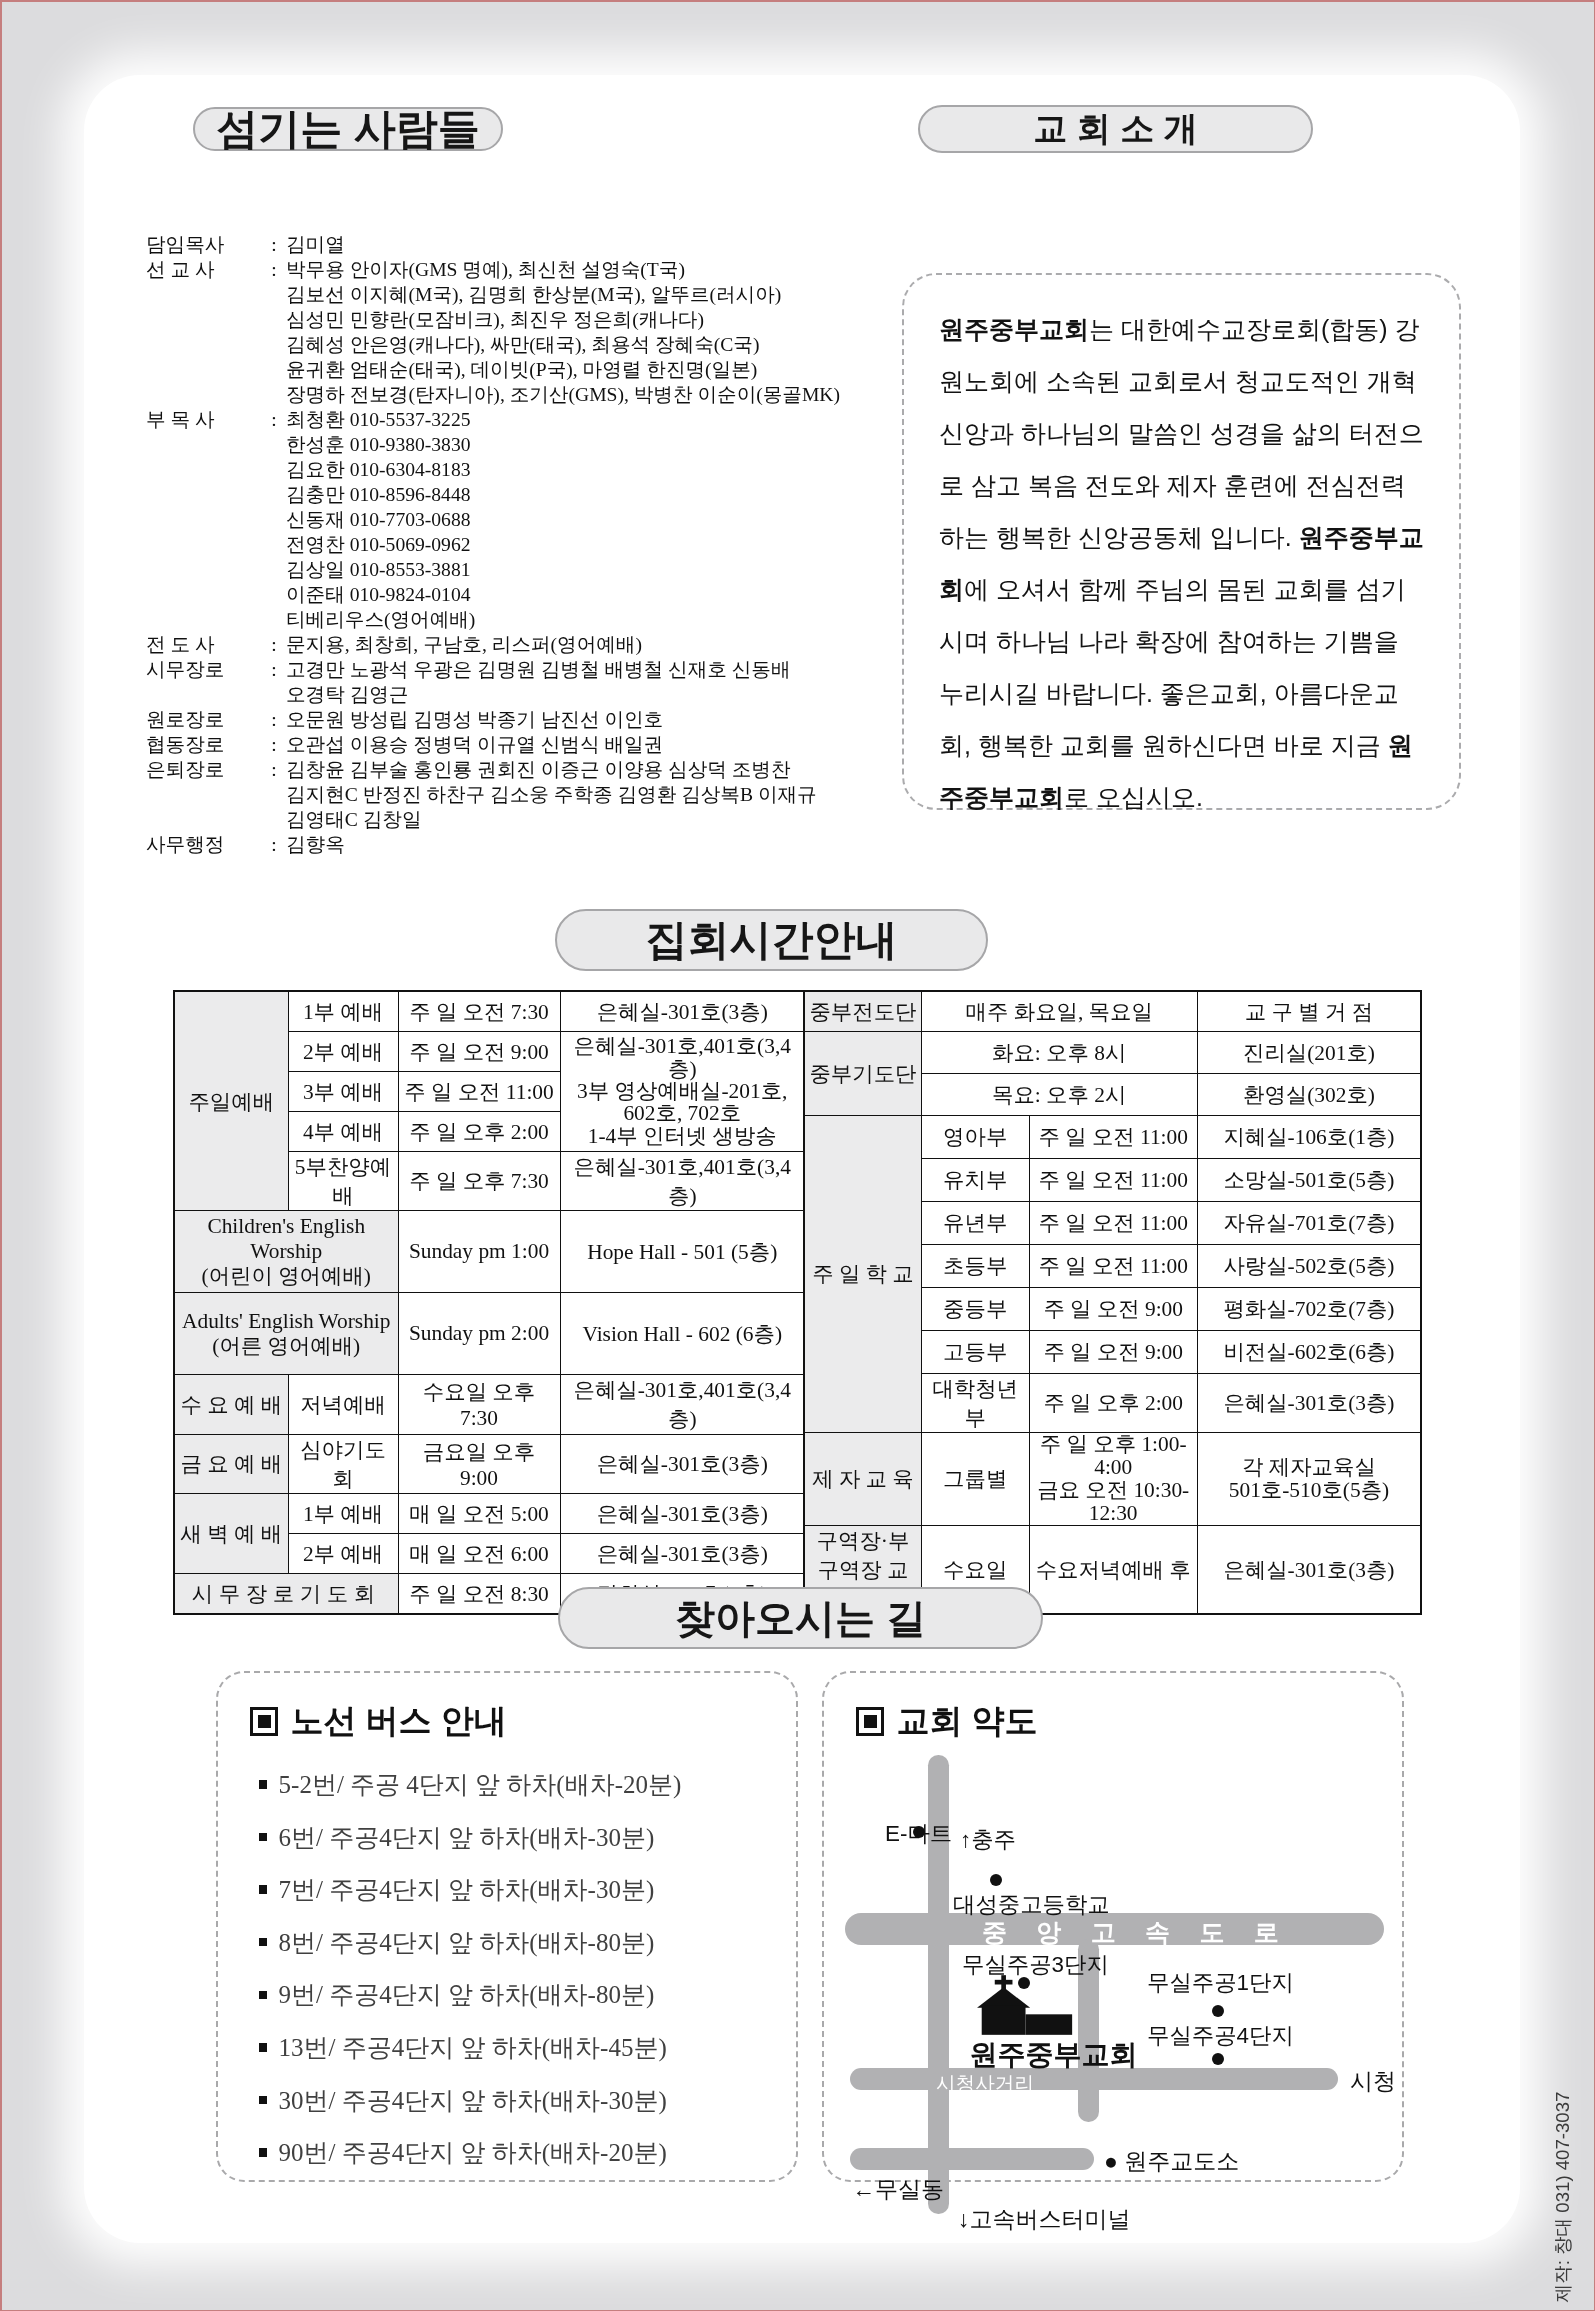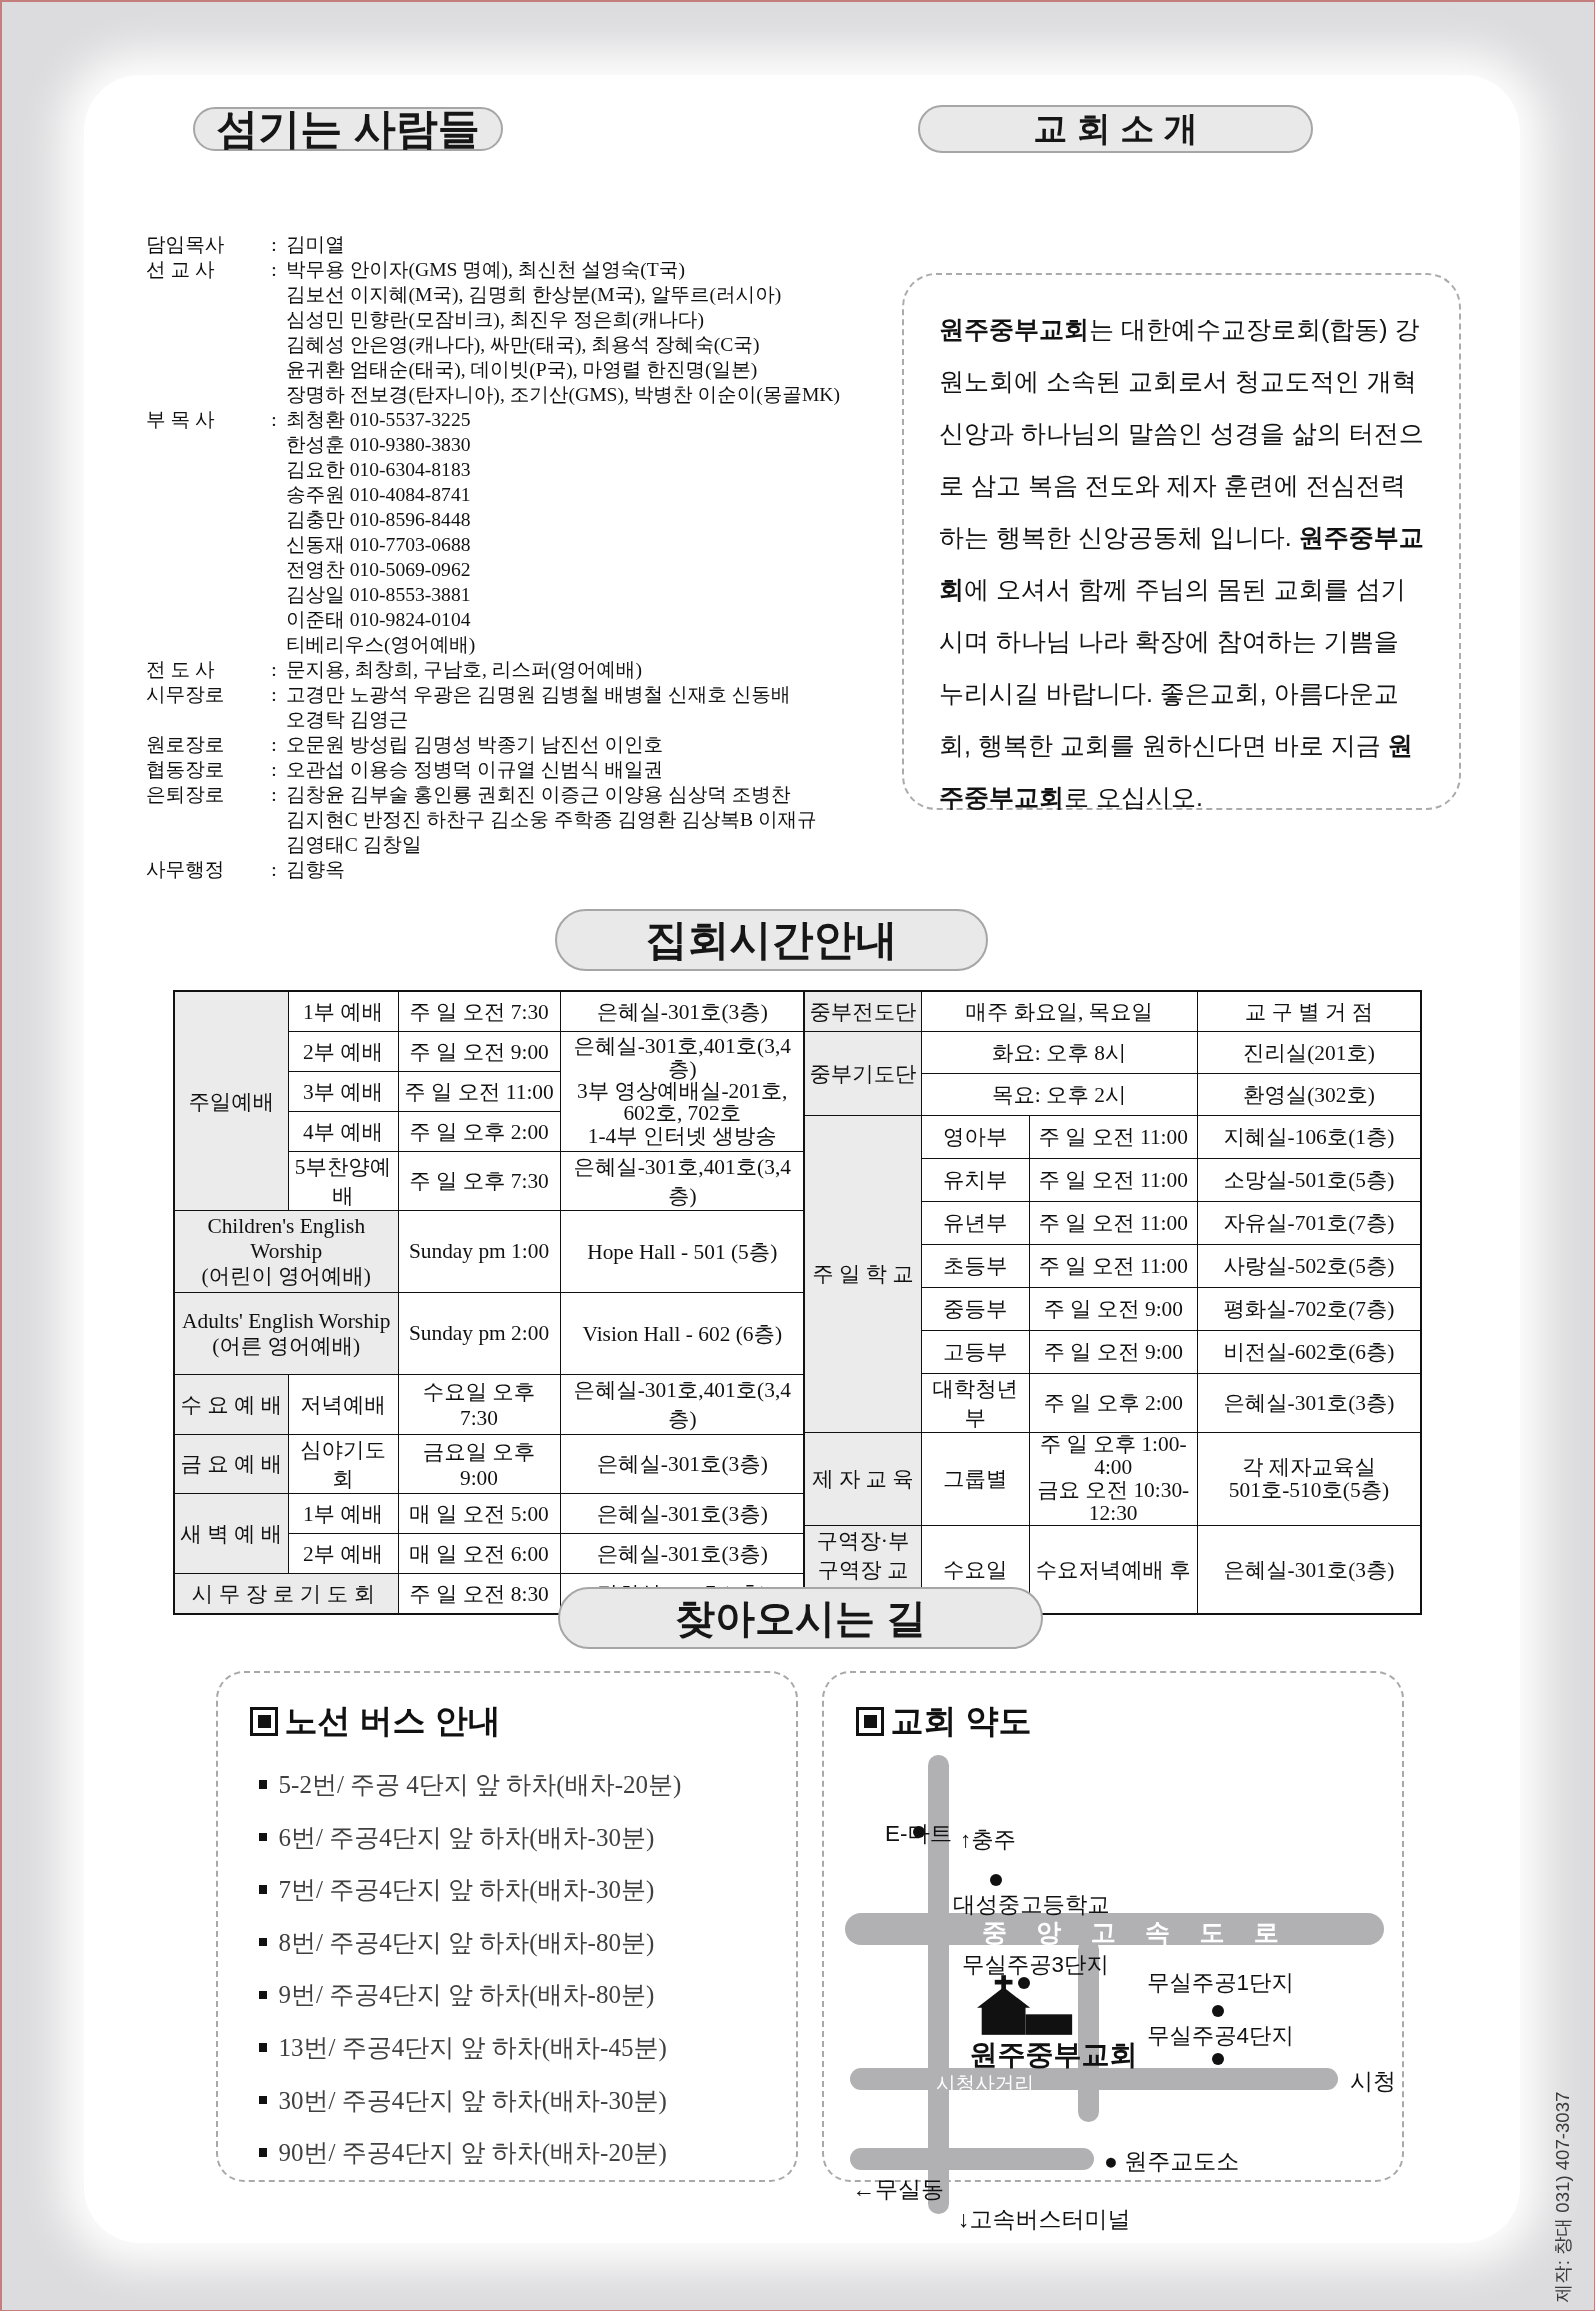--- a/index.html
+++ b/index.html
@@ -65,21 +65,21 @@
   td.tiny{font-size:15px;letter-spacing:0;padding:0 0.9px;}
   td.two{font-size:17.7px;line-height:23px;}
   
   .dash-box{
     position:absolute;top:1596px;width:582px;height:511px;
     border:2.8px dashed #a9a9ab;border-radius:28px;box-sizing:border-box;
   }
   .box-bus{left:132px;}
   .box-map{left:738px;}
   .box-head{
-    display:flex;align-items:center;gap:6px;
+    display:flex;align-items:center;gap:12px;
     font-family:"Liberation Sans",sans-serif;font-weight:bold;
     font-size:33px;color:#111;
     margin:26px 0 0 32px;
   }
   .sq{width:22.4px;height:22.4px;border:3.7px solid #111;display:flex;align-items:center;justify-content:center;flex:none;}
   .sq i{display:block;width:13px;height:13px;background:#111;}
   .bus-list{margin:24px 0 0 41px;font-family:Liberation Serif, serif;font-size:25px;color:#404040;}
   .bus-item{display:flex;align-items:center;margin-bottom:19.6px;}
   .bus-bullet{width:8.4px;height:8.4px;background:#111;margin-right:11.2px;flex:none;}
   
@@ -125,21 +125,20 @@
         <div>장명하 전보경(탄자니아), 조기산(GMS), 박병찬 이순이(몽골MK)</div>
       </div>
     </div>
     <div class="staff-row">
       <span class="staff-label">부 목 사</span>
       <span class="staff-colon">:</span>
       <div class="staff-lines">
         <div>최청환 010-5537-3225</div>
         <div>한성훈 010-9380-3830</div>
         <div>김요한 010-6304-8183</div>
-        <div>송주원 010-4084-8741</div>
         <div>김충만 010-8596-8448</div>
         <div>신동재 010-7703-0688</div>
         <div>전영찬 010-5069-0962</div>
         <div>김상일 010-8553-3881</div>
         <div>이준태 010-9824-0104</div>
         <div>티베리우스(영어예배)</div>
       </div>
     </div>
     <div class="staff-row">
       <span class="staff-label">전 도 사</span>

